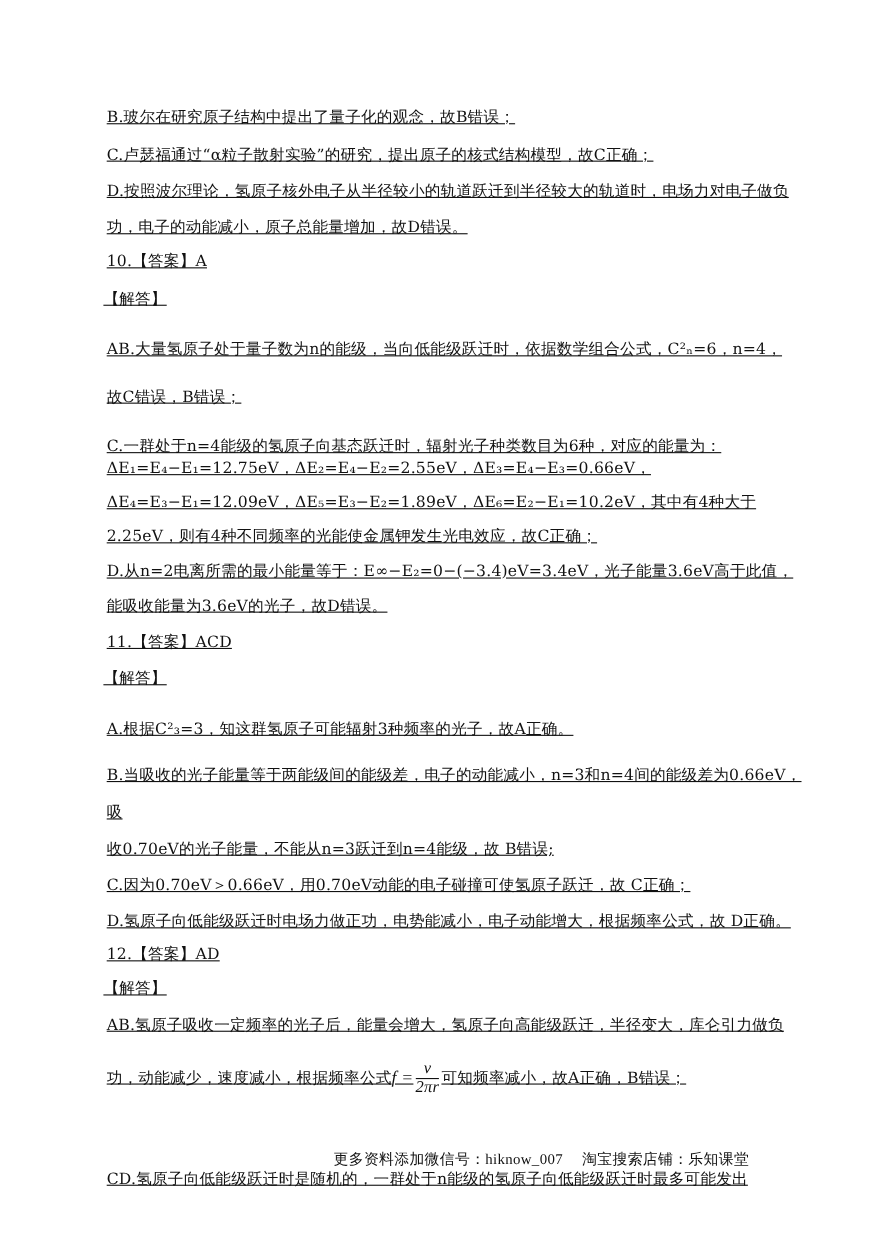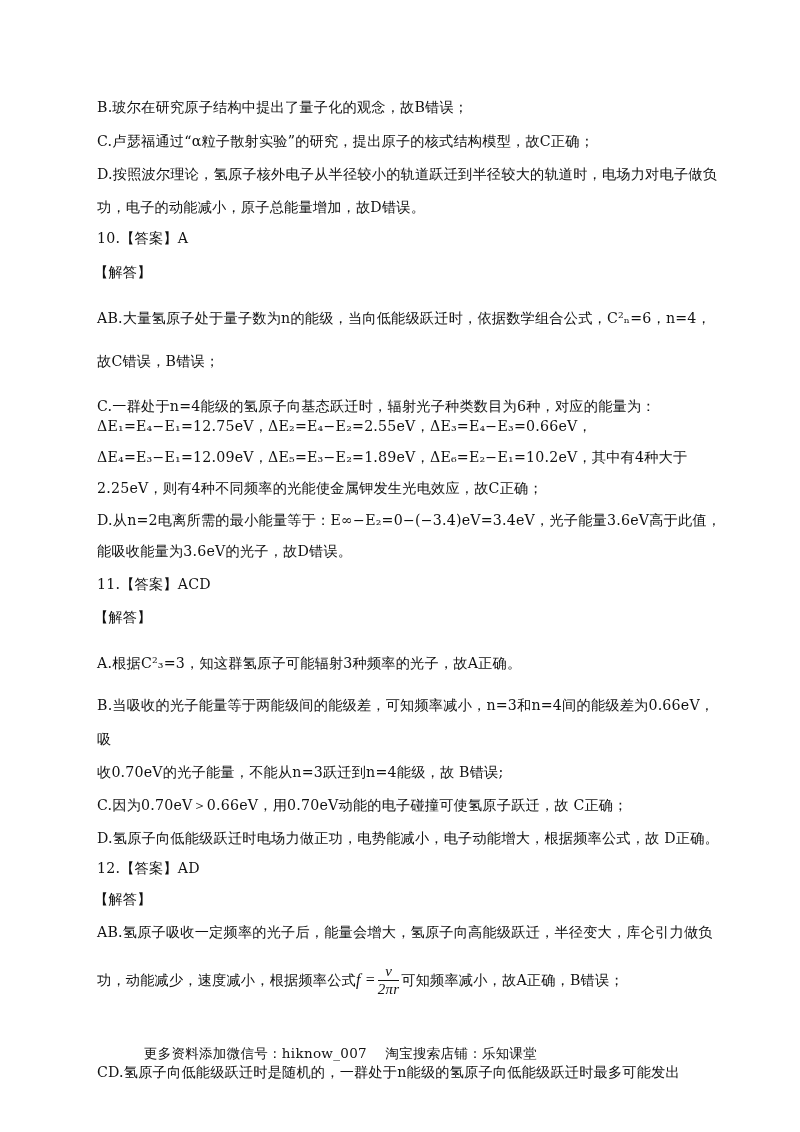--- a/index.html
+++ b/index.html
@@ -3,29 +3,29 @@
   <meta charset="utf-8">
   <style>
     html, body { margin: 0; padding: 0; background: #ffffff; }
     body {
       width: 800px; height: 1132px; position: relative; overflow: hidden;
       font-family: "DejaVu Serif", "Liberation Serif", serif;
       color: #111;
     }
     .line {
       position: absolute; left: 97px; white-space: nowrap;
-      font-size: 14.2px; line-height: 20px; letter-spacing: 0.2px;
+      font-size: 14.2px; line-height: 20px; letter-spacing: 0.2px; text-decoration: underline;
     }
     .math { font-family: "Liberation Serif", serif; font-style: italic; font-size: 16px; }
     .frac { display: inline-block; vertical-align: middle; text-align: center; font-family: "Liberation Serif", serif; font-style: italic; font-size: 15px; margin: 0 2px; }
     .frac .top { display: block; border-bottom: 1px solid #111; padding: 0 2px; line-height: 17px; }
     .frac .bot { display: block; line-height: 17px; }
     .footer {
-      position: absolute; left: 0; width: 681px; text-align: center; top: 1045px;
-      font-size: 13.5px; letter-spacing: 0.3px;
+      position: absolute; left: 0; width: 681px; text-align: right; top: 1045px;
+      font-size: 13.5px; letter-spacing: 0.3px; font-family: Liberation Serif, serif;
     }
   </style>
 </head>
 <body>
 
 <div>
 
   <div class="line" style="top:97px">B.玻尔在研究原子结构中提出了量子化的观念，故B错误；</div>
   <div class="line" style="top:131px">C.卢瑟福通过“α粒子散射实验”的研究，提出原子的核式结构模型，故C正确；</div>
   <div class="line" style="top:164px">D.按照波尔理论，氢原子核外电子从半径较小的轨道跃迁到半径较大的轨道时，电场力对电子做负</div>
@@ -38,21 +38,21 @@
   <div class="line" style="top:396px">C.一群处于n=4能级的氢原子向基态跃迁时，辐射光子种类数目为6种，对应的能量为：</div>
   <div class="line" style="top:416px">ΔE₁=E₄−E₁=12.75eV，ΔE₂=E₄−E₂=2.55eV，ΔE₃=E₄−E₃=0.66eV，</div>
   <div class="line" style="top:447px">ΔE₄=E₃−E₁=12.09eV，ΔE₅=E₃−E₂=1.89eV，ΔE₆=E₂−E₁=10.2eV，其中有4种大于</div>
   <div class="line" style="top:478px">2.25eV，则有4种不同频率的光能使金属钾发生光电效应，故C正确；</div>
   <div class="line" style="top:510px">D.从n=2电离所需的最小能量等于：E∞−E₂=0−(−3.4)eV=3.4eV，光子能量3.6eV高于此值，</div>
   <div class="line" style="top:541px">能吸收能量为3.6eV的光子，故D错误。</div>
 
   <div class="line" style="top:574px">11.【答案】ACD</div>
   <div class="line" style="top:607px;left:94px">【解答】</div>
   <div class="line" style="top:653px">A.根据C²₃=3，知这群氢原子可能辐射3种频率的光子，故A正确。</div>
-  <div class="line" style="top:695px">B.当吸收的光子能量等于两能级间的能级差，可知频率减小，n=3和n=4间的能级差为0.66eV，</div>
+  <div class="line" style="top:695px">B.当吸收的光子能量等于两能级间的能级差，电子的动能减小，n=3和n=4间的能级差为0.66eV，</div>
   <div class="line" style="top:729px">吸</div>
   <div class="line" style="top:762px">收0.70eV的光子能量，不能从n=3跃迁到n=4能级，故 B错误;</div>
   <div class="line" style="top:795px">C.因为0.70eV＞0.66eV，用0.70eV动能的电子碰撞可使氢原子跃迁，故 C正确；</div>
   <div class="line" style="top:828px">D.氢原子向低能级跃迁时电场力做正功，电势能减小，电子动能增大，根据频率公式，故 D正确。</div>
 
   <div class="line" style="top:858px">12.【答案】AD</div>
   <div class="line" style="top:889px;left:94px">【解答】</div>
   <div class="line" style="top:922px">AB.氢原子吸收一定频率的光子后，能量会增大，氢原子向高能级跃迁，半径变大，库仑引力做负</div>
   <div class="line" style="top:963px">
     <span>功，动能减少，速度减小，根据频率公式</span><span class="math">f =</span><span class="frac"><span class="top">v</span><span class="bot">2πr</span></span><span>可知频率减小，故A正确，B错误；</span>

